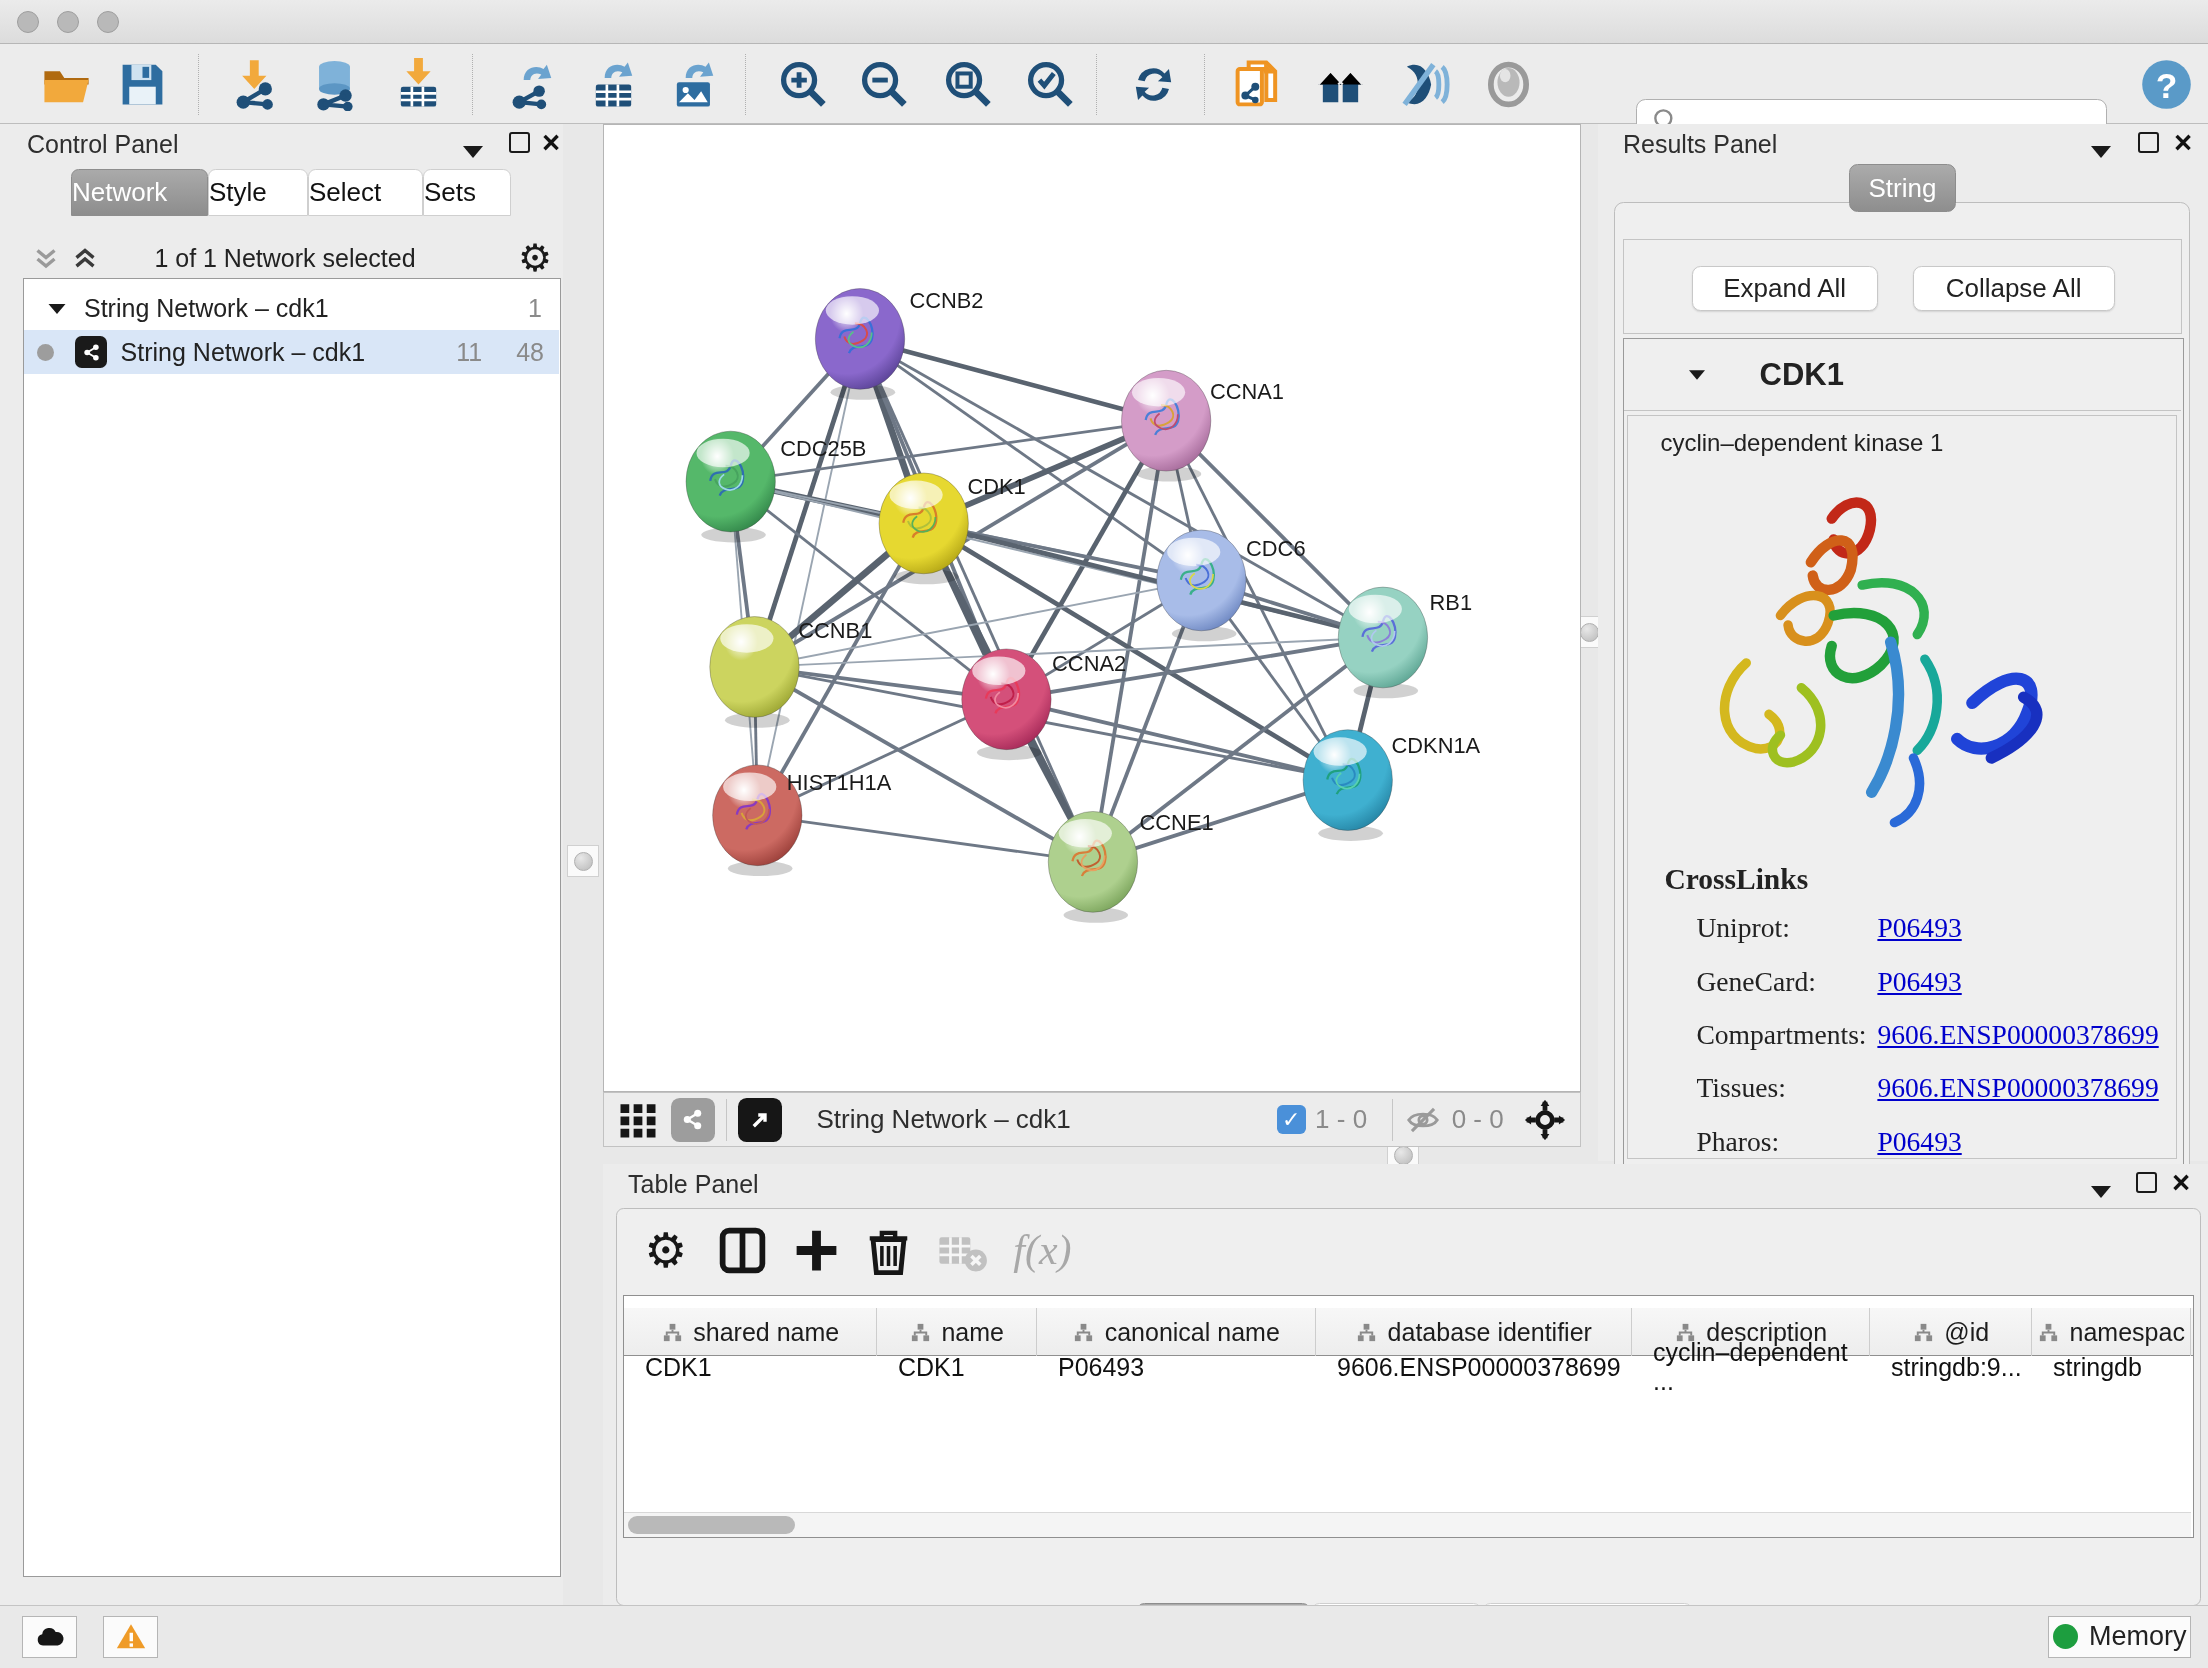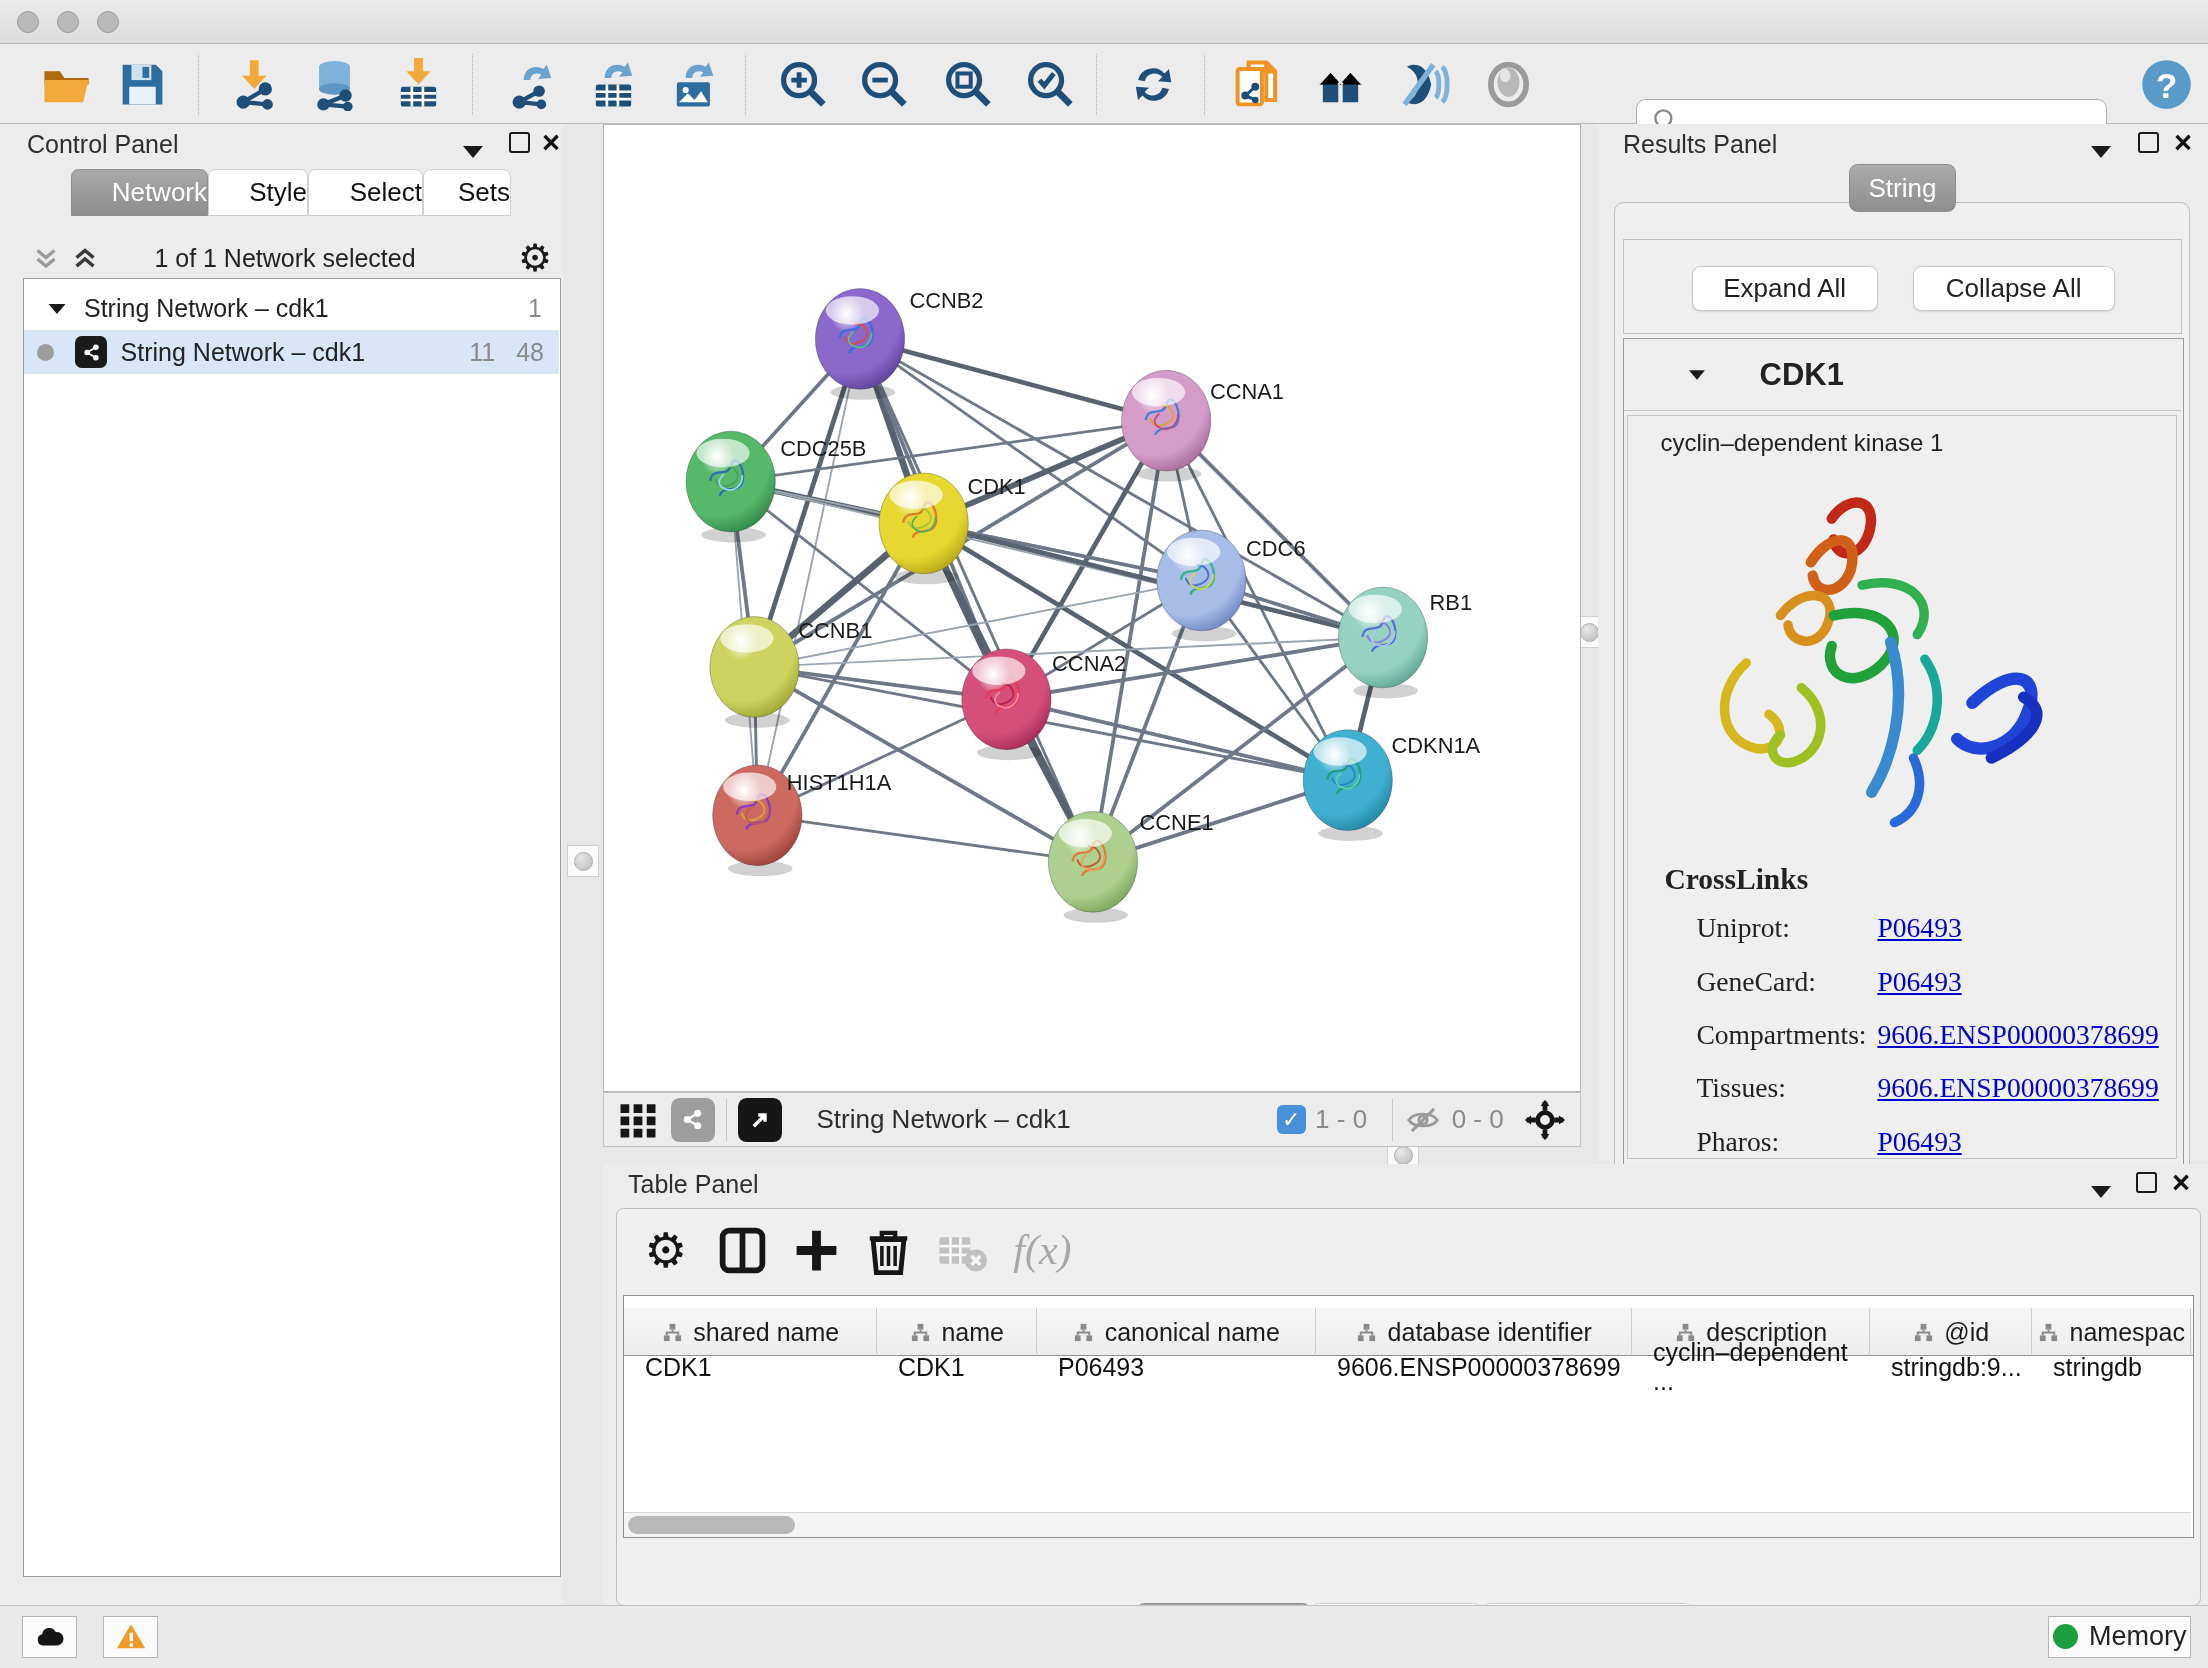--- a/index.html
+++ b/index.html
@@ -22,21 +22,21 @@
     background:#fff; border:1px solid #b0b0b0; border-radius:9.5px; display:flex; align-items:center; }
   #searchbox input { border:none; outline:none; font-size:23px; flex:1; background:transparent; }
   
   .panel-title { font-size:25px; color:#2e2e2e; }
   .pctrl { position:absolute; top:0; font-size:23px; color:#111; cursor:pointer; }
   .tri-down { width:0; height:0; border-left:10.5px solid transparent; border-right:10.5px solid transparent;
     border-top:12.4px solid #1a1a1a; display:inline-block; }
   .floatbox { width:21px; height:21px; border:2.9px solid #1a1a1a; border-radius:2.9px; display:inline-block; }
   .closex { font-size:31px; font-weight:bold; color:#111; line-height:21px; }
   .tab { display:inline-block; border:1px solid #cfcfcf; background:#fff; color:#111;
-    font-size:26px; text-align:right; cursor:pointer; }
+    font-size:26px; text-align:left; cursor:pointer; }
   .tab.sel { background:linear-gradient(#aaaaaa,#8d8d8d); color:#fff; border-color:#8d8d8d; }
   
   #control-panel { position:absolute; left:0; top:124px; width:563px; height:1482px; background:#ececec; }
   #cp-tabs .tab { height:47px; line-height:45px; border-radius:7.6px 7.6px 0 0; }
   #cp-status { position:absolute; left:0; top:110px; width:563px; height:49px; font-size:25px; }
   #cp-tree { position:absolute; left:23px; top:154px; width:538px; height:1299px;
     background:#fff; border:1.9px solid #9a9a9a; }
   .tree-row { position:absolute; left:0; width:535px; height:44px; font-size:25px; display:flex; align-items:center; cursor:pointer; }
   .tree-row.sel { background:#d9e6f7; }
   .share-badge { width:32px; height:32px; background:#1a1a1a; border-radius:6.7px; display:inline-flex;
@@ -267,21 +267,21 @@
       <span class="share-badge" style="margin-right:13.3px">
         <svg width="21" height="21" viewBox="0 0 24 24">
             <circle cx="7" cy="12" r="3.2" fill="#fff"></circle>
             <circle cx="17" cy="6" r="3.2" fill="#fff"></circle>
             <circle cx="17" cy="18" r="3.2" fill="#fff"></circle>
             <path d="M7 12 L17 6 M7 12 L17 18" stroke="#fff" stroke-width="2.2"></path>
           </svg>
       </span>
       <span>String Network – cdk1</span>
       <span style="margin-left:auto; color:#8a8a8a">11</span>
-      <span style="margin:0 15px 0 21px; color:#8a8a8a">48</span>
+      <span style="margin:0 15px 0 34px; color:#8a8a8a">48</span>
     </div>
   </div>
 </div>
 
 <div class="splitter" style="left:563px; top:124px; width:40px; height:1482px"></div>
 <div class="handle" style="left:567px; top:845px">
     <span class="dot"></span>
   </div>
 <div class="splitter" style="left:1581px; top:124px; width:17px; height:1041px"></div>
 <div class="handle" style="left:1573px; top:616px">

